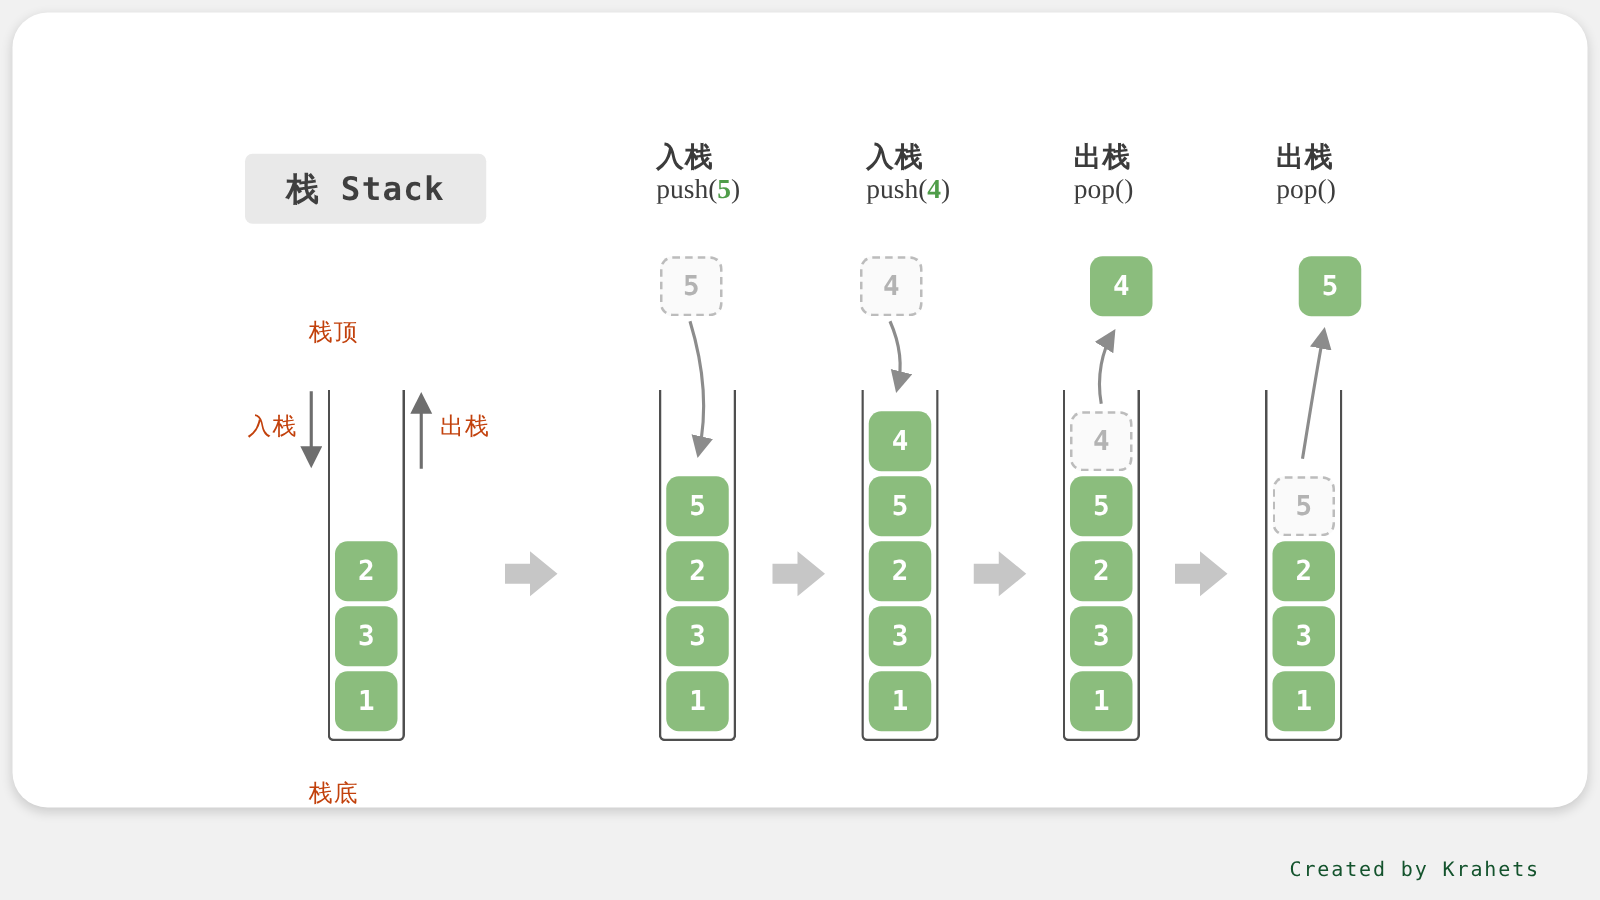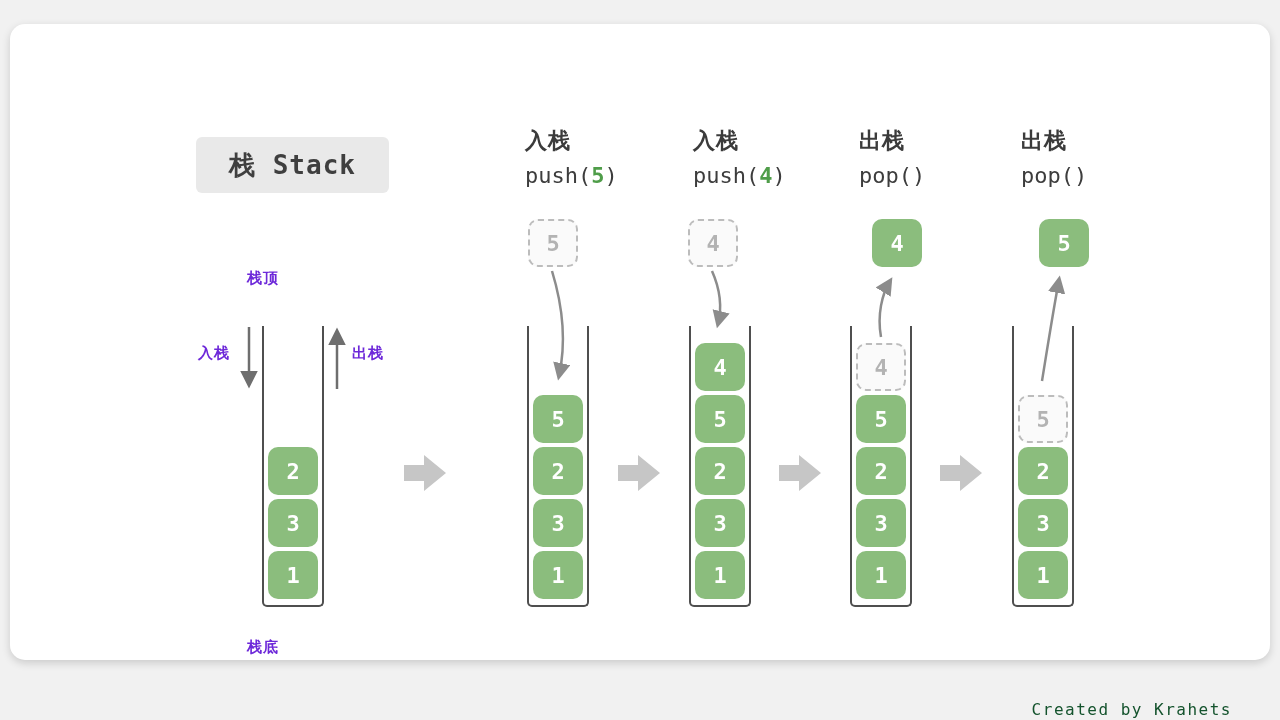--- a/index.html
+++ b/index.html
@@ -4,54 +4,54 @@
 <style>
   html,body{margin:0;padding:0;}
   body{
     width:1280px;height:720px;
     background:#f1f1f1;
     font-family:"DejaVu Sans Mono","DejaVu Sans",sans-serif;
     -webkit-font-smoothing:antialiased;
   }
   .stage{position:relative;width:1280px;height:720px;overflow:hidden;}
   .card{
-    position:absolute;left:10px;top:24px;width:1260px;height:636px;
-    background:#ffffff;border-radius:15px;
+    position:absolute;left:10px;top:10px;width:1260px;height:636px;
+    background:#ffffff;border-radius:28px;
     box-shadow:0 3px 9px rgba(0,0,0,0.16);
   }
   
   .chip{
     position:absolute;left:186px;top:113px;width:193px;height:56px;
     background:#e9e9e9;border-radius:6px;
     display:flex;align-items:center;justify-content:center;
     font-size:26px;font-weight:600;color:#3f3f3f;letter-spacing:1px;
   }
   
   .hdr{position:absolute;top:106px;line-height:1;}
   .hdr .cjk{font-size:22px;font-weight:700;color:#3b3b3b;letter-spacing:1px;}
-  .hdr .code{margin-top:13px;font-size:22px;color:#3d3d3d;}
+  .hdr .code{margin-top:2px;font-size:22px;color:#3d3d3d;font-family:Liberation Serif, serif;}
   .hdr .arg{color:#4f9d49;font-weight:700;}
   
   .tube{
     position:absolute;top:302px;width:62px;height:281px;box-sizing:border-box;
     border-left:2px solid #4f4f4f;border-right:2px solid #4f4f4f;border-bottom:2px solid #4f4f4f;
     border-radius:0 0 5px 5px;
   }
   
   .cell{
     position:absolute;width:50px;height:48px;box-sizing:border-box;border-radius:10px;
     background:#8bbd7d;color:#ffffff;
     display:flex;align-items:center;justify-content:center;
     font-size:22px;font-weight:600;
   }
   .cell.ghost{
     background:#fafafa;border:2px dashed #bcbcbc;color:#b3b3b3;font-weight:600;
   }
   
-  .lbl{position:absolute;font-size:15px;font-weight:700;color:#6d28d9;letter-spacing:1px;line-height:1;}
+  .lbl{position:absolute;font-size:19px;font-weight:400;color:#c2410c;letter-spacing:1px;line-height:1;}
   
   .wm{
     position:absolute;top:676px;right:38px;
     font-size:16px;color:#14532d;letter-spacing:1.5px;
   }
   svg.overlay{position:absolute;left:0;top:0;pointer-events:none;}
 </style>
 </head>
 <body>
 

